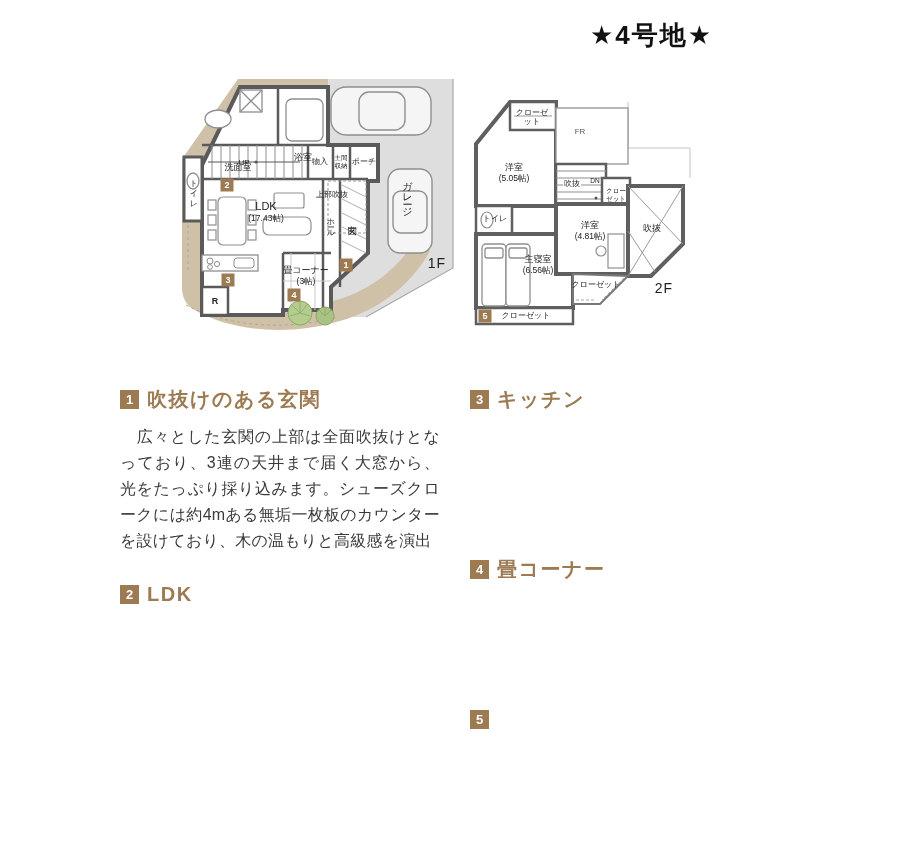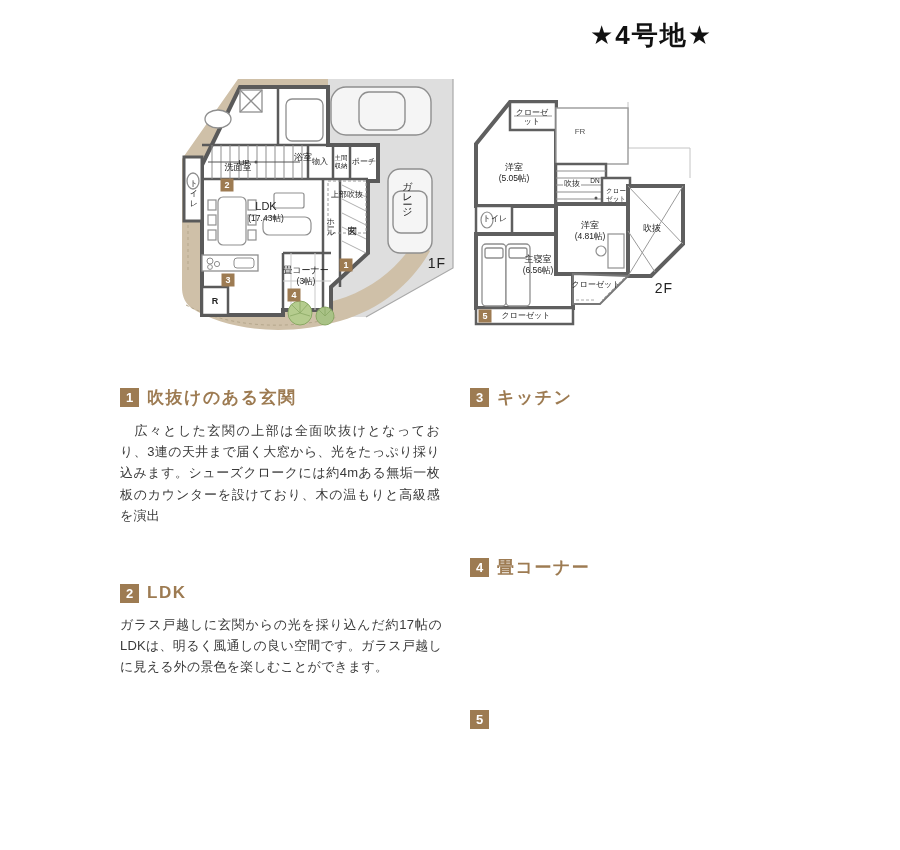--- a/index.html
+++ b/index.html
@@ -38,24 +38,24 @@
     font-size:9px;line-height:13px;text-align:center;font-weight:bold;
   }
   
   .feature{position:absolute;}
   .feature-head{display:flex;align-items:center;gap:8px;}
   .feature-head .num{
     flex:0 0 auto;width:19px;height:19px;background:#9d7b52;color:#fff;
     font-size:13px;line-height:19px;text-align:center;font-weight:bold;
   }
   .feature-head h2{
-    margin:0;font-size:17px;font-weight:600;color:#9d7b52;letter-spacing:1.5px;
+    margin:0;font-size:20px;font-weight:600;color:#9d7b52;letter-spacing:1.5px;
   }
   .feature p{
-    margin:11px 0 0 0;font-size:13px;line-height:1.63;color:#3a3a3a;
+    margin:11px 0 0 0;font-size:16px;line-height:1.63;color:#3a3a3a;
     letter-spacing:0.2px;text-align:justify;
   }
 </style>
 </head>
 <body>
 
 <div class="page">
 
   <h1 class="title">★4号地★</h1>
 
@@ -151,21 +151,21 @@
       </g>
     </svg>
 
     <div class="plabel" style="left:60px;top:62px;margin-top:32px;">洗面室</div>
     <div class="plabel" style="left:125px;top:52px;margin-top:32px;">浴室</div>
     <div class="plabel vert small" style="left:15px;top:116px;">トイレ</div>
     <div class="plabel small" style="left:66px;top:90px;">UP</div>
     <div class="plabel small" style="left:142px;top:89px;">物入</div>
     <div class="plabel tiny" style="left:163px;top:89px;width:15px;">土間収納</div>
     <div class="plabel small" style="left:186px;top:89px;">ポーチ</div>
-    <div class="plabel small" style="left:169px;top:122px;width:34px;">上部吹抜</div>
+    <div class="plabel small" style="left:154px;top:122px;width:34px;">上部吹抜</div>
     <div class="plabel vert small" style="left:152px;top:150px;">ホール</div>
     <div class="plabel vert" style="left:174px;top:146px;">玄関</div>
     <div class="plabel big" style="left:88px;top:138px;">
       <span>LDK</span>
       <span class="ldk-size">(17.43帖)</span>
     </div>
     <div class="plabel" style="left:128px;top:202px;width:50px;">
       <span>畳コーナー</span>
       <span class="room-size">(3帖)</span>
     </div>
@@ -255,21 +255,20 @@
       <h2>吹抜けのある玄関</h2>
     </div>
     <p>　広々とした玄関の上部は全面吹抜けとなっており、3連の天井まで届く大窓から、光をたっぷり採り込みます。シューズクロークには約4mある無垢一枚板のカウンターを設けており、木の温もりと高級感を演出</p>
   </section>
 
   <section class="feature" style="left:120px;top:583px;width:322px;">
     <div class="feature-head">
       <span class="num">2</span>
       <h2>LDK</h2>
     </div>
-    <p>ガラス戸越しに玄関からの光を採り込んだ約17帖のLDKは、明るく風通しの良い空間です。ガラス戸越しに見える外の景色を楽しむことができます。</p>
   </section>
 
   <section class="feature" style="left:470px;top:386px;width:348px;">
     <div class="feature-head">
       <span class="num">3</span>
       <h2>キッチン</h2>
     </div>
   </section>
 
   <section class="feature" style="left:470px;top:556px;width:348px;">

